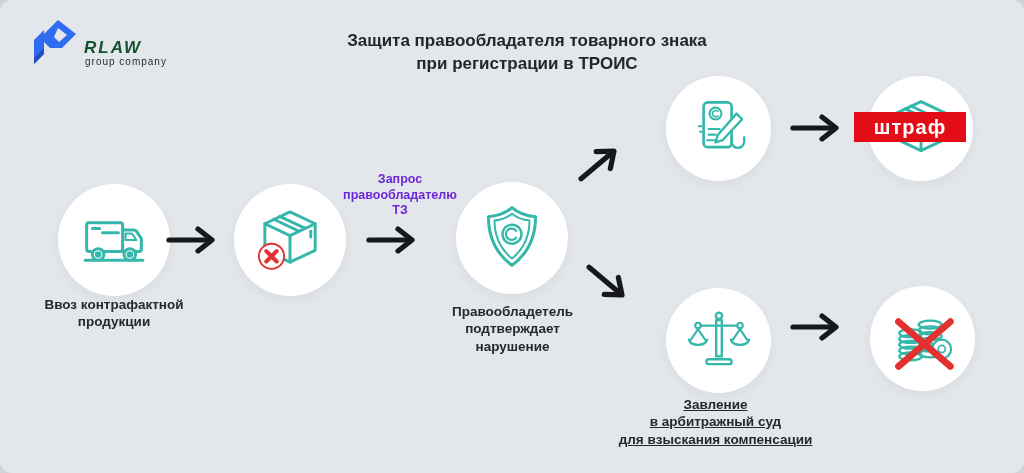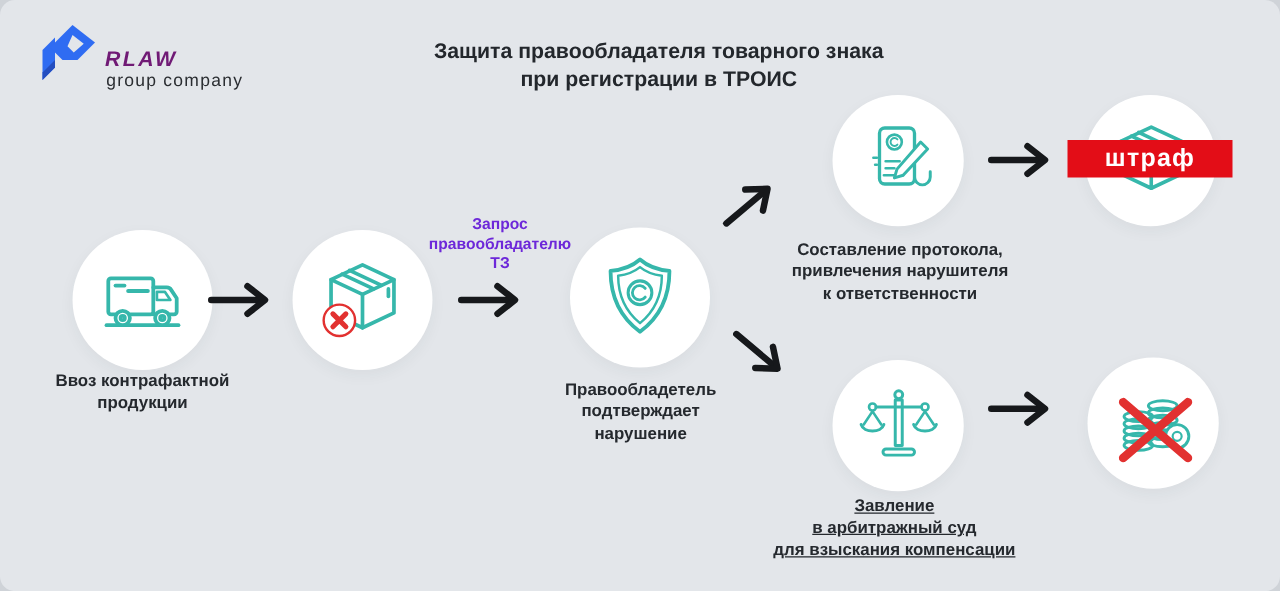--- a/index.html
+++ b/index.html
@@ -6,24 +6,24 @@
   .canvas{
     position:relative;width:1024px;height:473px;margin:0 auto;
     background:#e3e6ea;border-radius:12px;overflow:hidden;
     font-family:"Liberation Sans","DejaVu Sans",sans-serif;
   }
   
   .logo{position:absolute;left:26px;top:14px;width:170px;height:56px;}
   .logo-mark{position:absolute;left:2px;top:4px;}
   .logo-brand{
     position:absolute;left:58px;top:24px;font-size:17px;font-weight:700;
-    font-style:italic;letter-spacing:2px;color:#701a75;
+    font-style:italic;letter-spacing:2px;color:#14532d;
   }
   .logo-sub{
-    position:absolute;left:59px;top:42px;font-size:14px;letter-spacing:1px;color:#2a2d31;
+    position:absolute;left:59px;top:42px;font-size:10px;letter-spacing:1px;color:#2a2d31;
   }
   
   .title{
     position:absolute;left:277px;top:30px;width:500px;text-align:center;
     font-size:17px;font-weight:700;color:#23272c;line-height:1.35;white-space:pre-line;
   }
   
   .circle{
     position:absolute;background:#ffffff;border-radius:50%;
     display:flex;align-items:center;justify-content:center;
@@ -53,21 +53,21 @@
   
   .arrow{position:absolute;width:58px;height:32px;}
   .a1{left:166px;top:224px;}
   .a2{left:366px;top:224px;}
   .a3{left:790px;top:112px;}
   .a4{left:790px;top:311px;}
   .a-up{left:572px;top:146px;transform:rotate(-40deg);}
   .a-down{left:580px;top:268px;transform:rotate(40deg);}
   
   .fine-banner{
-    position:absolute;left:854px;top:112px;width:132px;height:30px;
+    position:absolute;left:854px;top:112px;width:112px;height:30px;
     background:#e30d17;color:#ffffff;font-weight:700;font-size:20px;
     display:flex;align-items:center;justify-content:center;letter-spacing:1px;
     z-index:3;
   }
 </style>
 </head>
 <body>
 
 <div class="canvas">
 
@@ -162,23 +162,20 @@
     <svg width="70" height="70" viewBox="0 0 100 100" fill="none" stroke="#36b7ab" stroke-linecap="round" stroke-linejoin="round">
       <rect x="28" y="12" width="40" height="64" rx="6" stroke-width="3.8"></rect>
       <circle cx="45" cy="28" r="8.5" stroke-width="3"></circle>
       <path d="M48.5 25 A4.5 4.5 0 1 0 48.5 31" stroke-width="2.2"></path>
       <path d="M21 46 h4 M23 54 h2" stroke-width="3"></path>
       <path d="M35 50 h16 M35 58 h10 M33 66 h22" stroke-width="3"></path>
       <path d="M75 28 l8 8 L55 66 l-10 3 3 -10 Z" stroke-width="3.4" fill="#ffffff"></path>
       <path d="M68 62 v6 a9 9 0 0 0 18 0 v-6" stroke-width="3.4"></path>
     </svg>
   </div>
-  <div class="lbl lbl4">Составление протокола,
-привлечения нарушителя
-к ответственности</div>
 
   <div class="arrow a3">
     <svg width="58" height="32" viewBox="0 0 58 32" fill="none" stroke="#16181b" stroke-width="5.2" stroke-linecap="round" stroke-linejoin="round">
       <path d="M3 16 H44"></path>
         <path d="M32 5 L46 16 L32 27"></path>
     </svg>
   </div>
 
   <div class="circle c5">
     <svg width="72" height="72" viewBox="0 0 100 100" fill="none" stroke="#36b7ab" stroke-width="4" stroke-linecap="round" stroke-linejoin="round">

